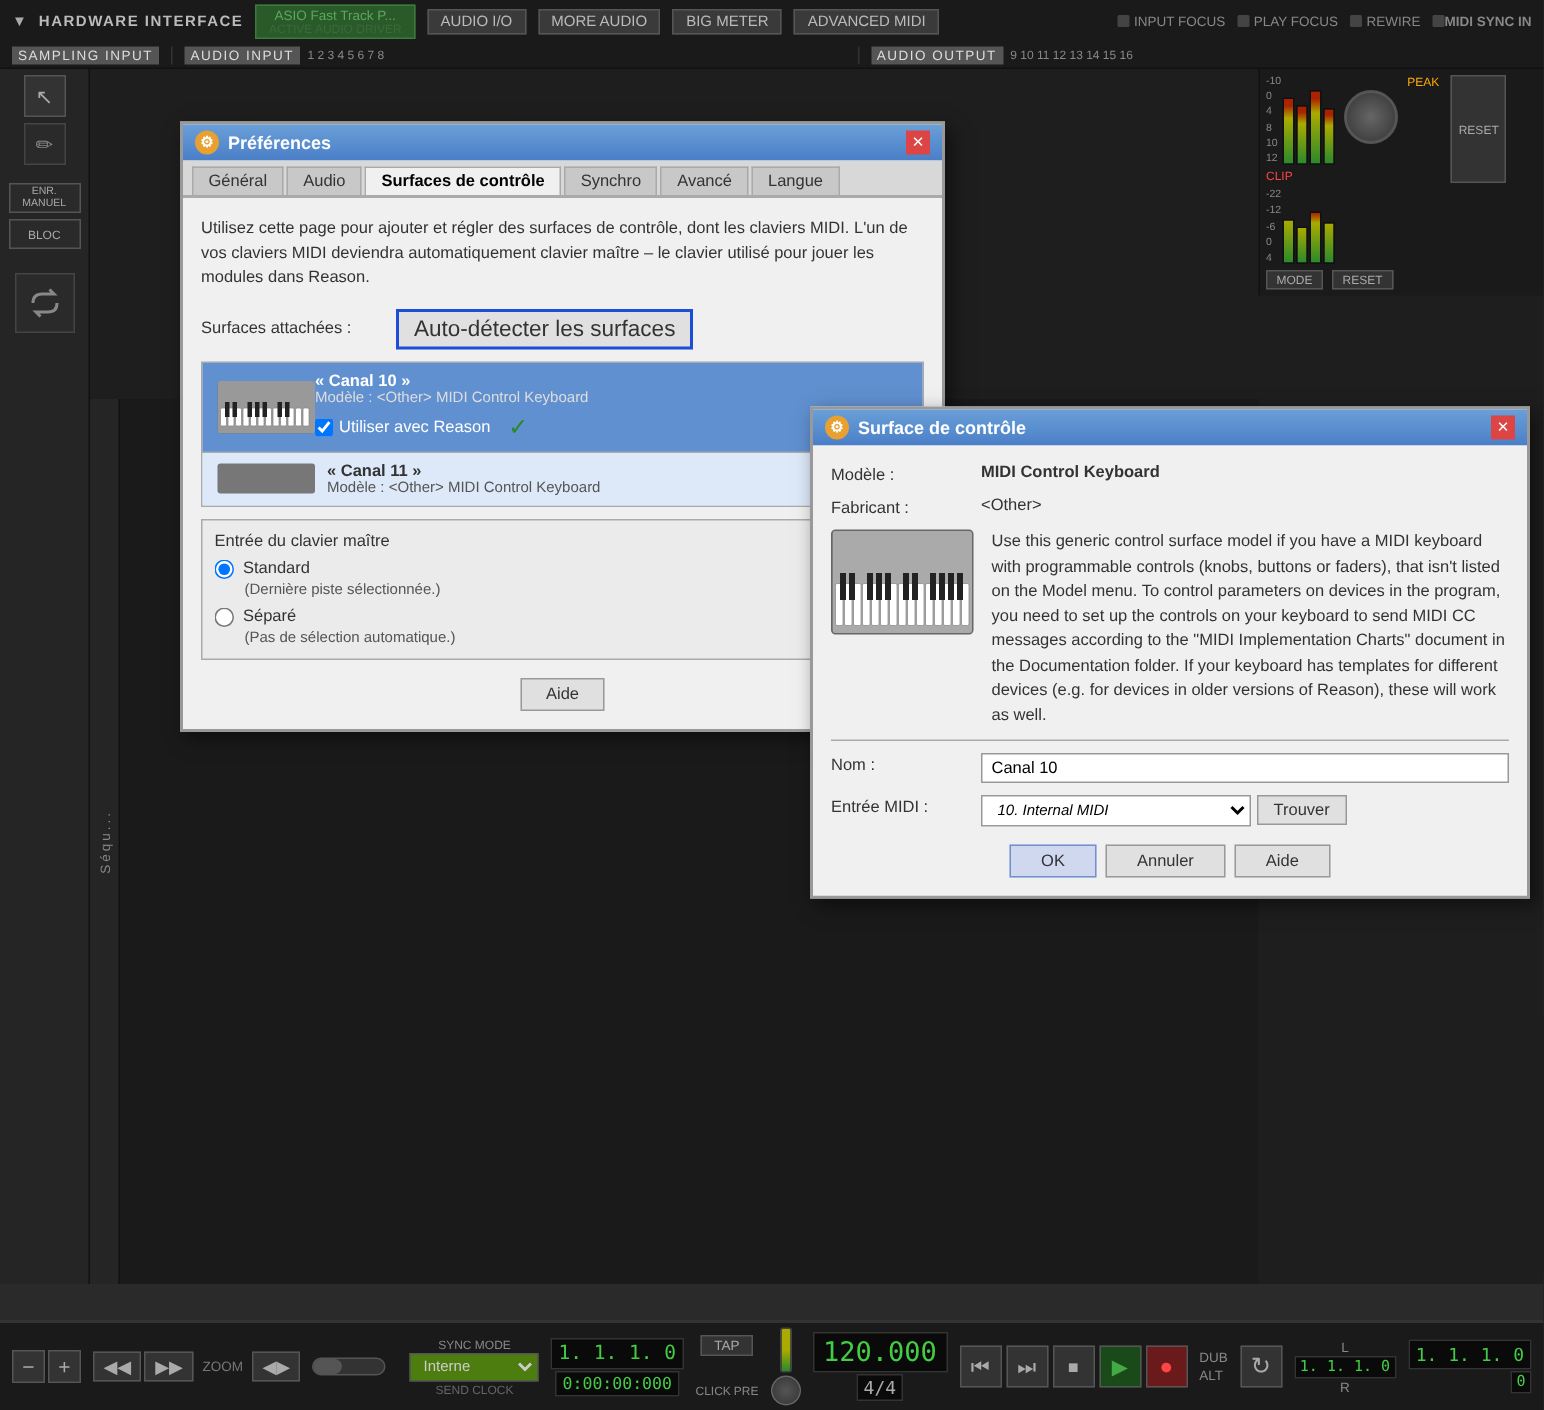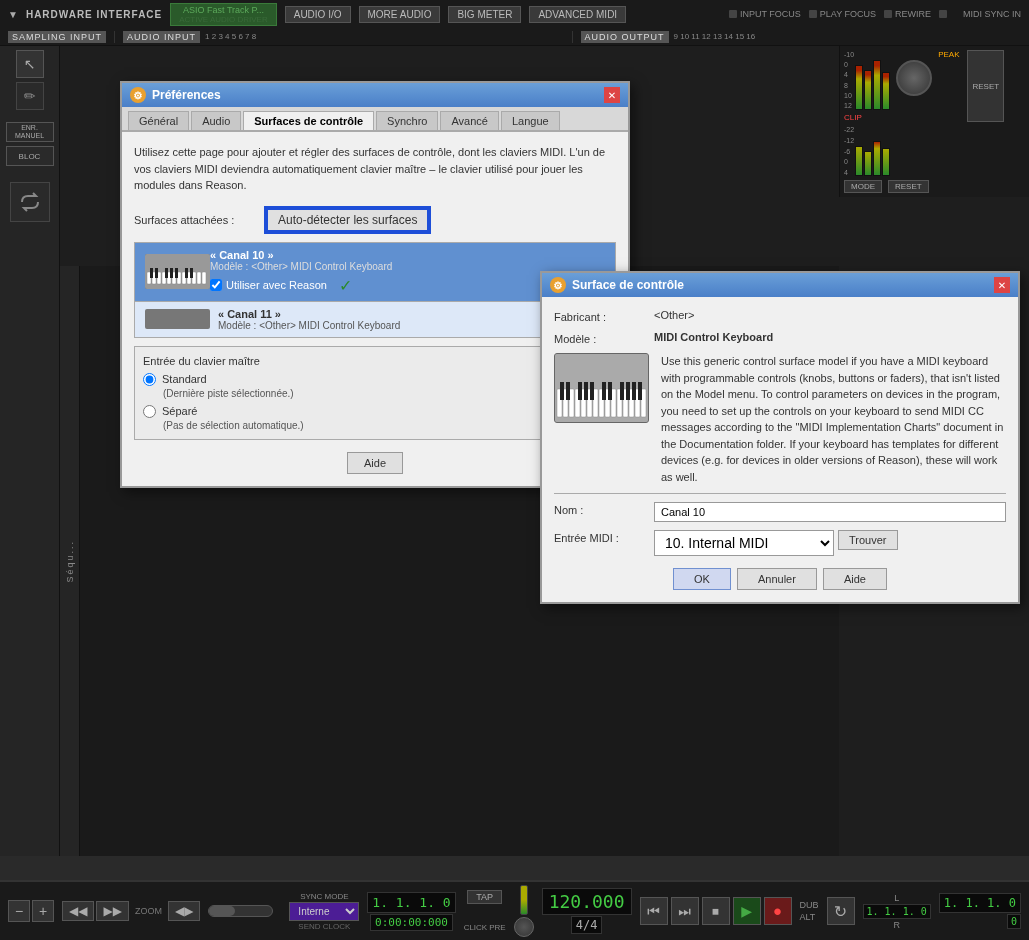--- a/index.html
+++ b/index.html
@@ -102,23 +102,23 @@
       align-items: center;
       margin-bottom: 8px;
     }
     .prefs-label {
       color: #333;
       font-size: 11px;
       min-width: 130px;
     }
     .prefs-detect-btn {
       background: #e0e0e0;
-      border: 4px solid #1d4ed8;
+      border: 2px solid #1d4ed8;
       padding: 3px 10px;
-      font-size: 12px;
+      font-size: 15px;
       cursor: pointer;
       color: #333;
     }
 
     
     .surface-list {
       border: 1px solid #aaa;
       background: #dde8f8;
       margin-bottom: 8px;
     }
@@ -279,22 +279,23 @@
       border: 1px solid #999;
       padding: 3px 6px;
       font-size: 11px;
       flex: 1;
       width: 280px;
     }
     .surface-midi-select {
       background: white;
       border: 1px solid #999;
       padding: 3px 6px;
-      font-size: 14px;
+      font-size: 10px;
       width: 180px;
+      font-style: italic;
     }
     .surface-find-btn {
       background: #e0e0e0;
       border: 1px solid #999;
       padding: 3px 10px;
       font-size: 11px;
       cursor: pointer;
       color: #333;
       margin-left: 4px;
     }
@@ -330,26 +331,26 @@
       right: 0;
       height: 60px;
       background: #1a1a1a;
       display: flex;
       align-items: center;
       padding: 0 8px;
       gap: 8px;
       border-top: 2px solid #333;
     }
     .sync-select {
-      background: #4c1d95;
+      background: #4d7c0f;
       color: #ccc;
       border: 1px solid #555;
       padding: 2px 4px;
       font-size: 10px;
-      width: 70px;
+      width: 86px;
     }
     .transport-btn {
       width: 28px;
       height: 28px;
       background: #333;
       border: 1px solid #555;
       color: #aaa;
       display: flex;
       align-items: center;
       justify-content: center;
@@ -398,21 +399,21 @@
       <span style="color:#888;font-size:9px;">INPUT FOCUS</span>
     </div>
     <div style="display:flex;align-items:center;gap:3px;">
       <span class="led-off"></span>
       <span style="color:#888;font-size:9px;">PLAY FOCUS</span>
     </div>
     <div style="display:flex;align-items:center;gap:3px;">
       <span class="led-off"></span>
       <span style="color:#888;font-size:9px;">REWIRE</span>
     </div>
-    <div style="display:flex;align-items:center;gap:16px;">
+    <div style="display:flex;align-items:center;gap:0;font-weight:bold;">
       <span class="led-off"></span>
       <span style="color:#888;font-size:9px;">MIDI SYNC IN</span>
     </div>
   </div>
 </div>
 
 <div style="display:flex;background:#1a1a1a;height:18px;align-items:center;border-bottom:1px solid #111;">
   <div style="display:flex;align-items:center;gap:2px;padding:0 8px;border-right:1px solid #333;">
     <span style="color:#ddd;font-size:9px;letter-spacing:1px;background:#555;padding:1px 4px;">SAMPLING INPUT</span>
   </div>
@@ -612,27 +613,27 @@
         <div style="display:flex;align-items:center;">
           <div style="width:16px;height:16px;background:#e8a030;border-radius:50%;margin-right:6px;display:flex;align-items:center;justify-content:center;font-size:10px;">⚙</div>
           <span>Surface de contrôle</span>
         </div>
         <button class="surface-close-btn">✕</button>
       </div>
 
       <div class="surface-body">
 
         <div class="surface-field-row">
+          <span class="surface-field-label">Modèle :</span>
+          <span class="surface-field-value" style="font-weight:bold;">MIDI Control Keyboard</span>
+        </div>
+
+        <div class="surface-field-row">
           <span class="surface-field-label">Fabricant :</span>
           <span class="surface-field-value">&lt;Other&gt;</span>
-        </div>
-
-        <div class="surface-field-row">
-          <span class="surface-field-label">Modèle :</span>
-          <span class="surface-field-value" style="font-weight:bold;">MIDI Control Keyboard</span>
         </div>
 
         <div class="surface-field-row" style="align-items:flex-start;margin-top:4px;">
           <div style="width:95px;height:70px;background:#888;border:1px solid #666;border-radius:3px;margin-right:12px;overflow:hidden;flex-shrink:0;position:relative;">
             <svg viewBox="0 0 95 70" width="95" height="70">
               <rect width="95" height="70" fill="#aaa"></rect>
               <rect x="2" y="35" width="5" height="28" rx="1" fill="white" stroke="#888" stroke-width="0.5"></rect>
               <rect x="8" y="35" width="5" height="28" rx="1" fill="white" stroke="#888" stroke-width="0.5"></rect>
               <rect x="14" y="35" width="5" height="28" rx="1" fill="white" stroke="#888" stroke-width="0.5"></rect>
               <rect x="20" y="35" width="5" height="28" rx="1" fill="white" stroke="#888" stroke-width="0.5"></rect>

